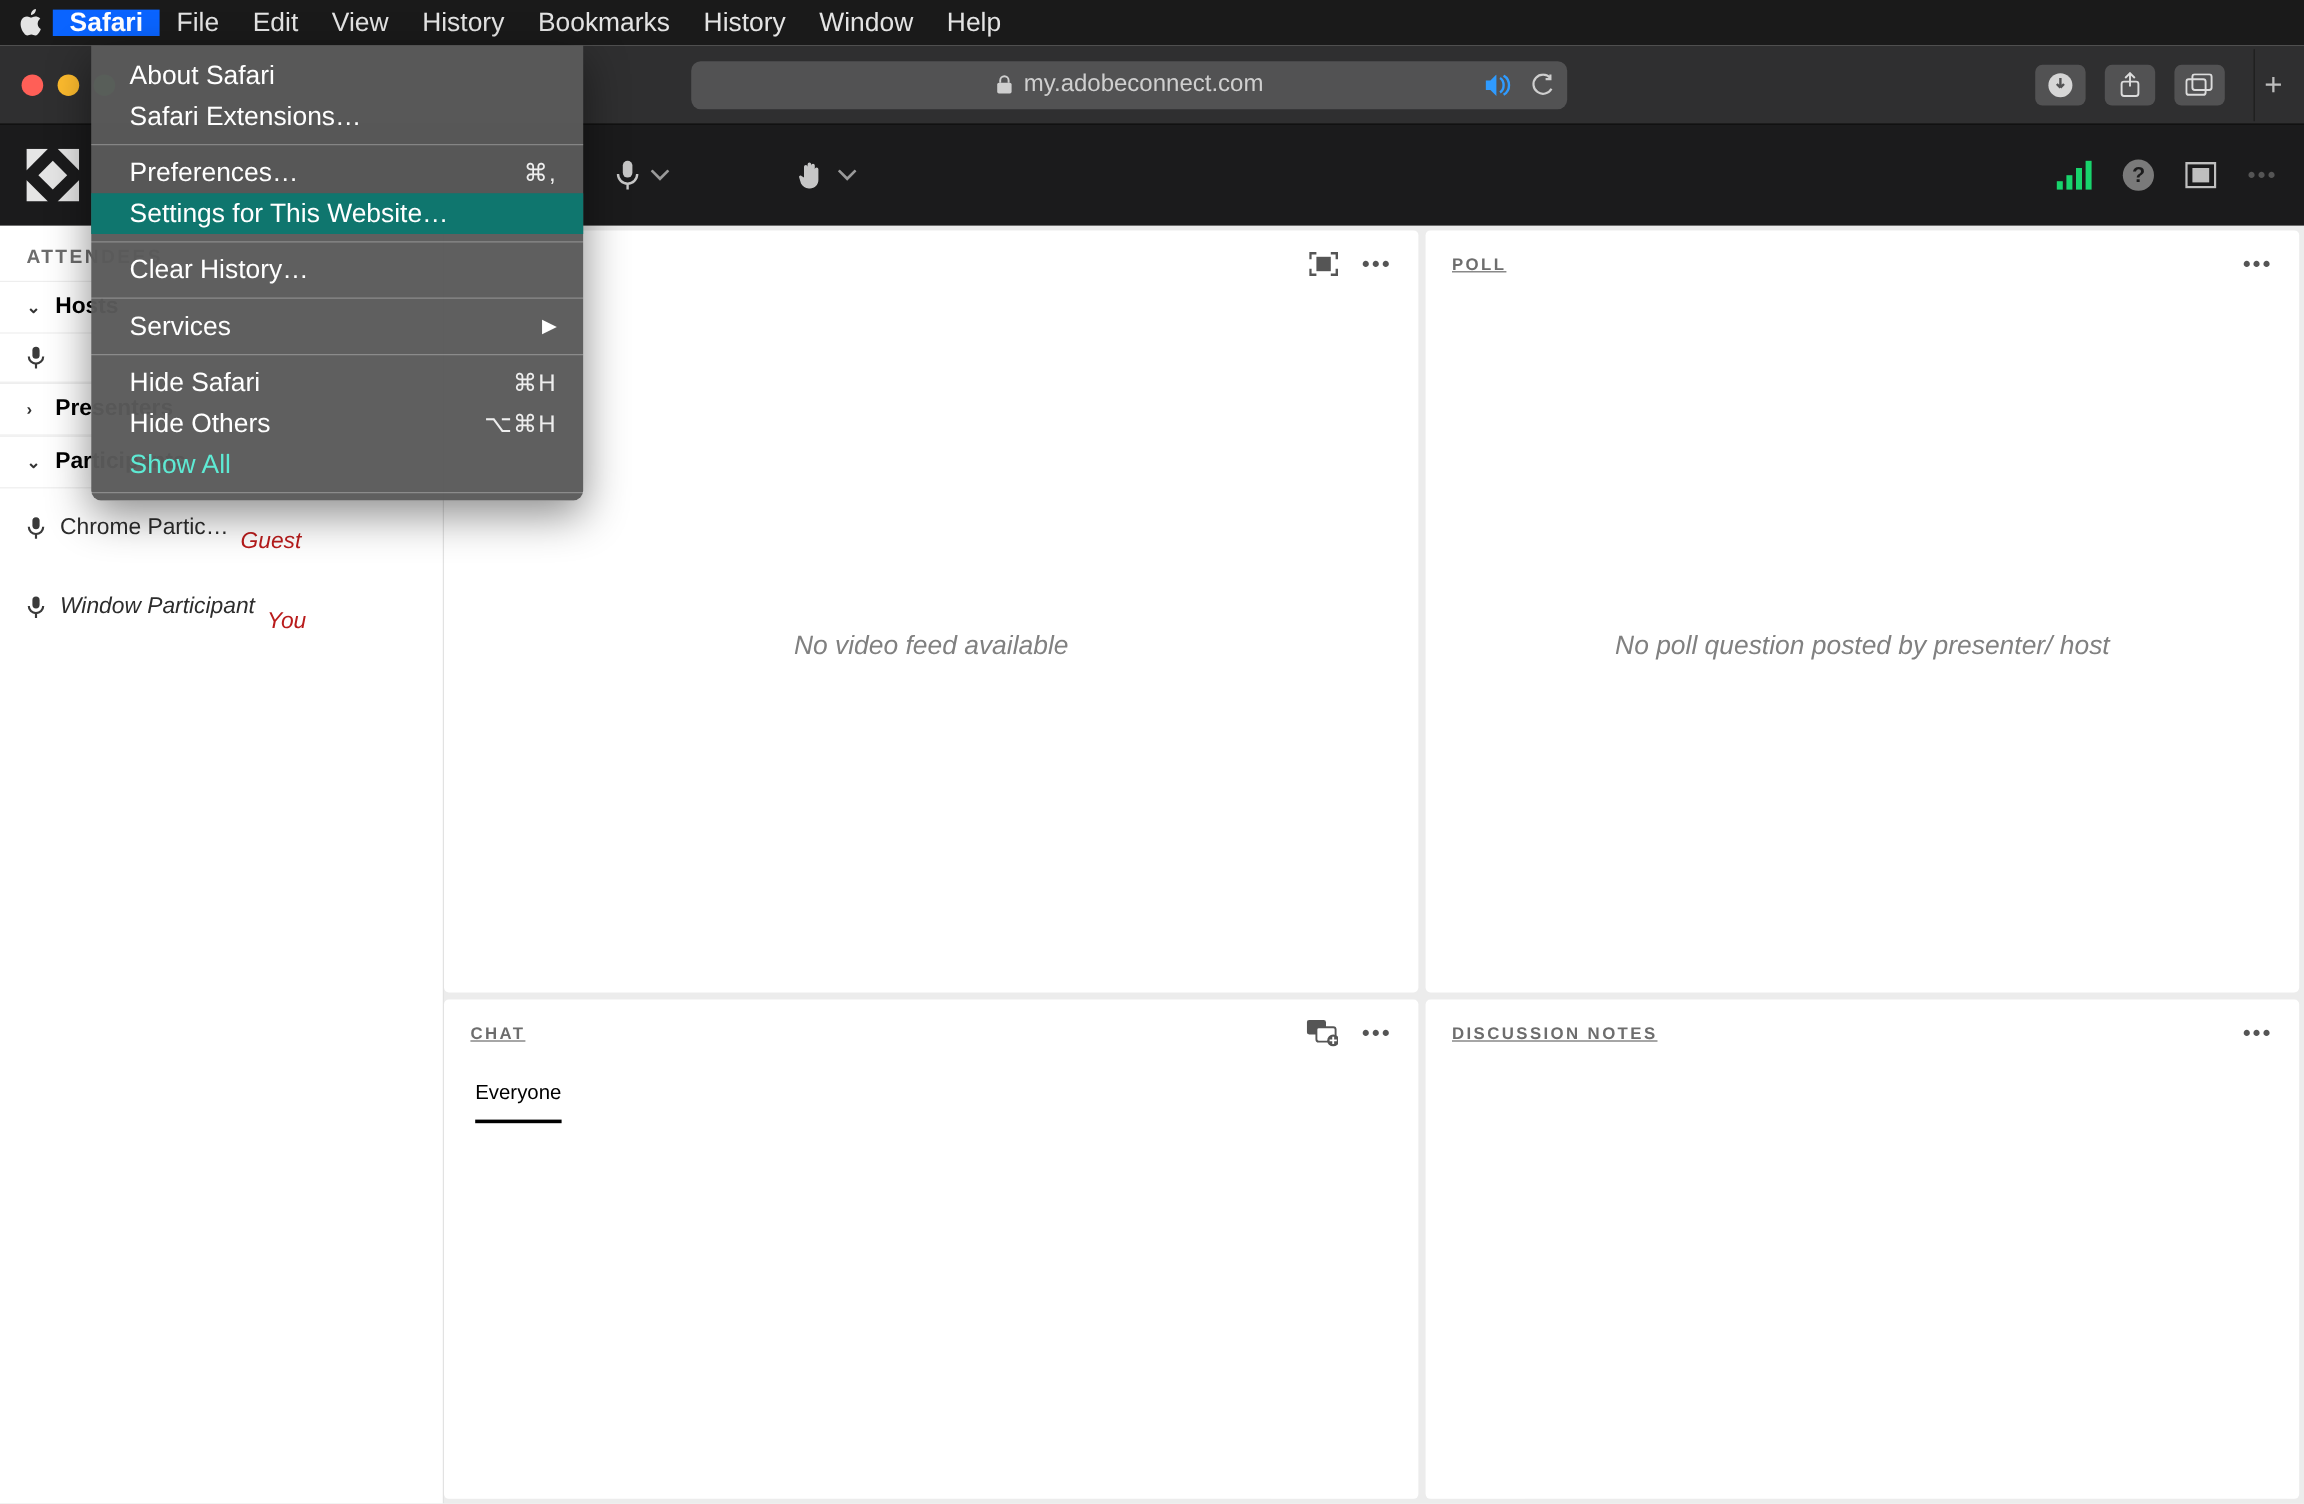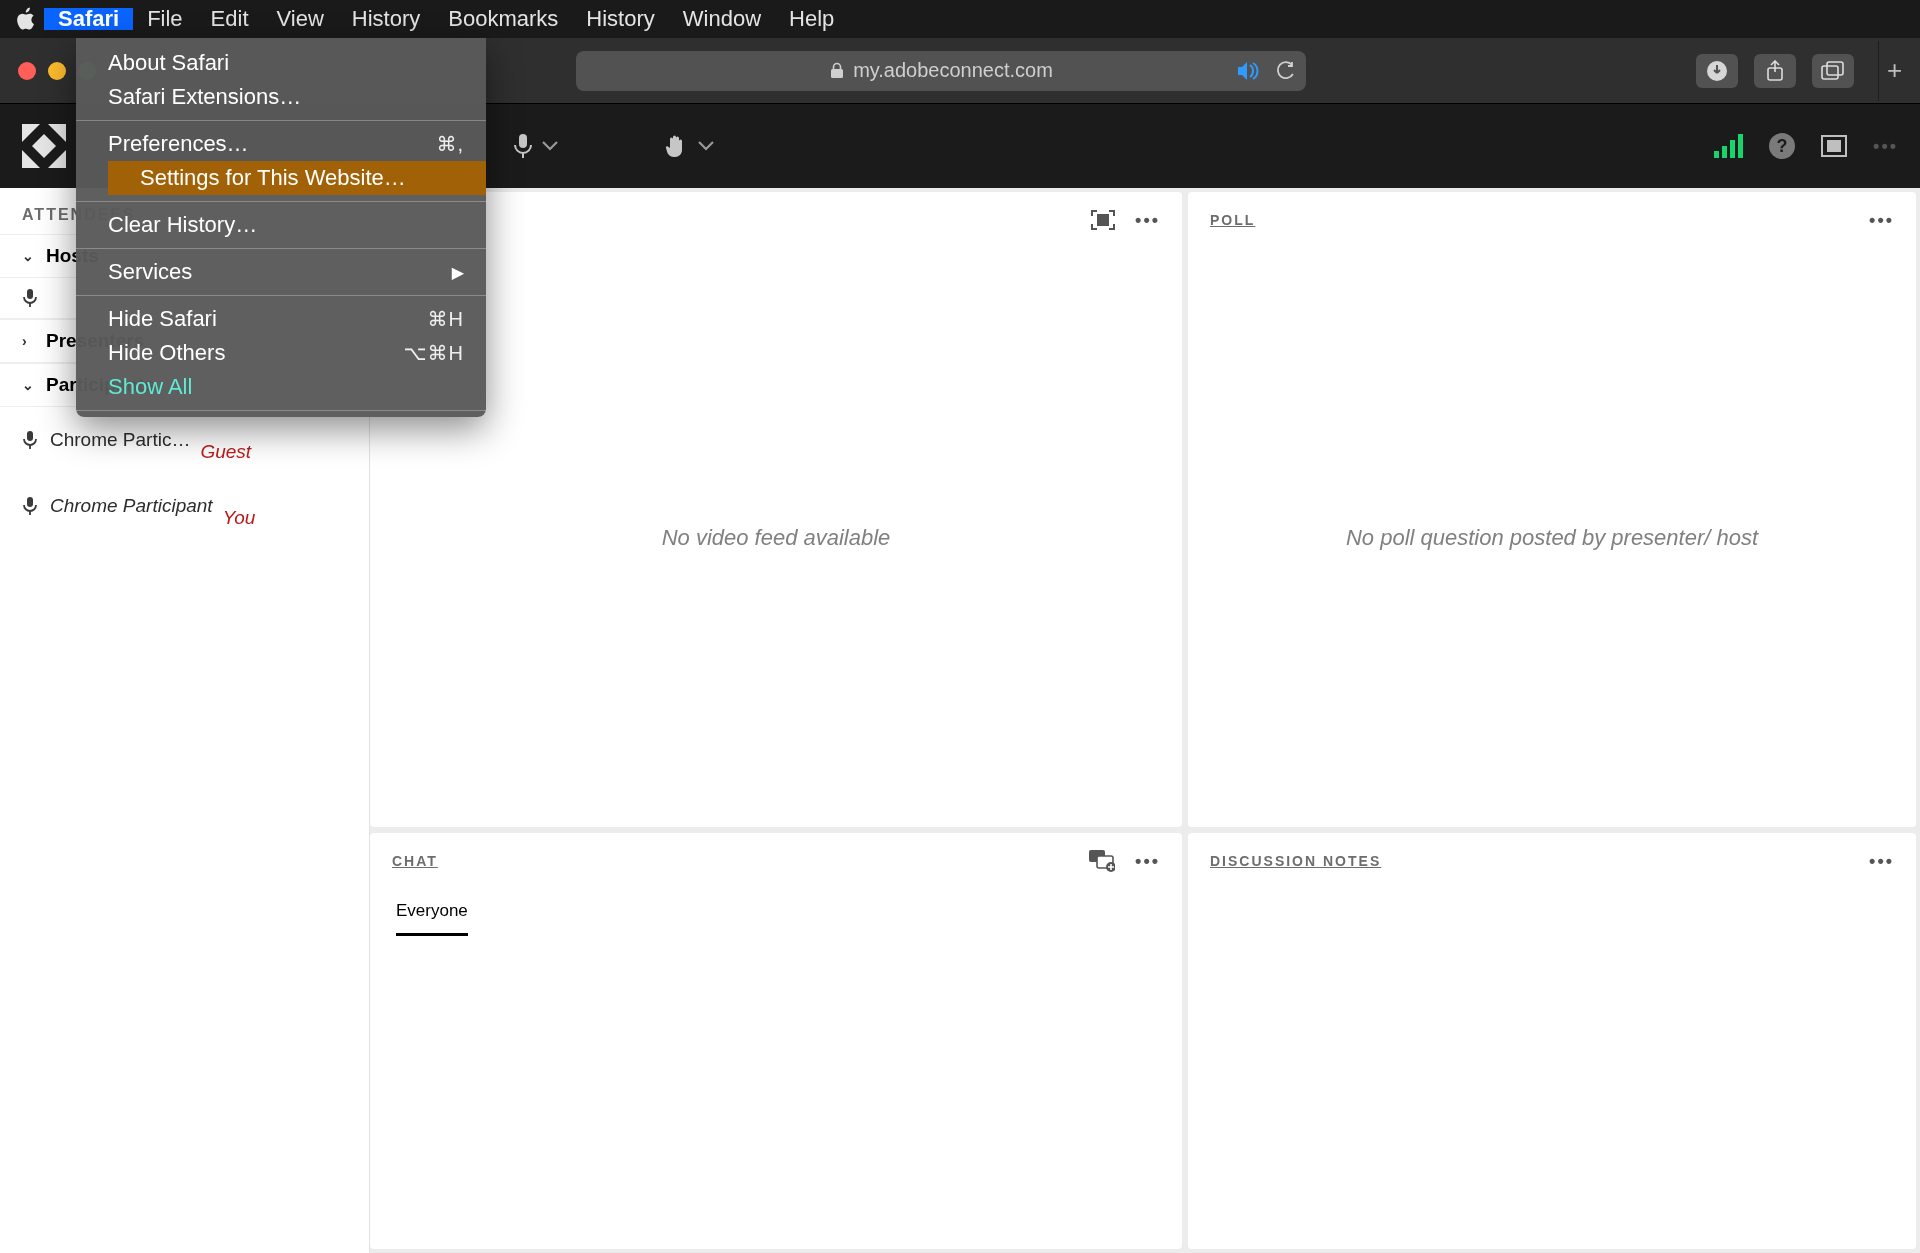--- a/index.html
+++ b/index.html
@@ -7,21 +7,21 @@
 
     
     .menubar { position: relative; display:flex; align-items:center; height:38px; background:#1a1a1a; color:#e4e4e4; font-size:22px; padding-left:16px; gap:0; z-index:100; }
     .menubar .apple { width:28px; display:inline-block; }
     .menubar .mitem { padding:0 14px; height:22px; display:flex; align-items:center; cursor:default; }
     .menubar .mitem.active { background:#0a64ff; color:#fff; font-weight:600; }
 
     
     .dropdown { position:absolute; left:76px; top:38px; width:410px; background:rgba(90,90,90,0.97); border-radius:0 0 8px 8px; box-shadow:0 12px 36px rgba(0,0,0,.45); padding:8px 0 0; color:#fff; font-size:22px; z-index:200; }
     .dropdown .drow { display:flex; justify-content:space-between; align-items:center; padding:4px 22px 4px 32px; }
-    .dropdown .drow.sel { background:#a16207;margin-left:32px; }
+    .dropdown .drow.sel { background:#0f766e; }
     .dropdown .drow.disabled { color:#5eead4; }
     .dropdown .shortcut { color:#eee; font-size:20px; letter-spacing:1px; }
     .dropdown hr { border:none; border-top:1px solid rgba(255,255,255,.28); margin:6px 0; }
     .dropdown .arrow { font-size:16px; }
 
     
     .browser { position:relative; height:66px; background:#2f2f30; display:flex; align-items:center; border-bottom:1px solid #000; padding:0 10px; }
     .traffic { display:flex; gap:12px; align-items:center; margin-left:8px; }
     .dotc { width:18px; height:18px; border-radius:50%; }
     .dotc.red { background:#ff5f57; }
@@ -279,21 +279,21 @@
       <span class="tag">Guest</span>
     </div>
     <div class="srow">
       <span class="micicon">
         <svg width="16" height="20" viewBox="0 0 16 20" fill="#3a3a3a">
             <rect x="5" y="1" width="6" height="10" rx="3"></rect>
             <path d="M2 9a6 6 0 0012 0" fill="none" stroke="#3a3a3a" stroke-width="1.8"></path>
             <path d="M8 15v4" stroke="#3a3a3a" stroke-width="1.8"></path>
           </svg>
       </span>
-      <span class="italic">Chrome Participant</span>
+      <span class="italic">Window Participant</span>
       <span class="tag">You</span>
     </div>
   </div>
 
   <div class="mainarea">
 
     <div class="pod">
       <div class="podhead">
         <span class="title"></span>
         <span class="actions">

